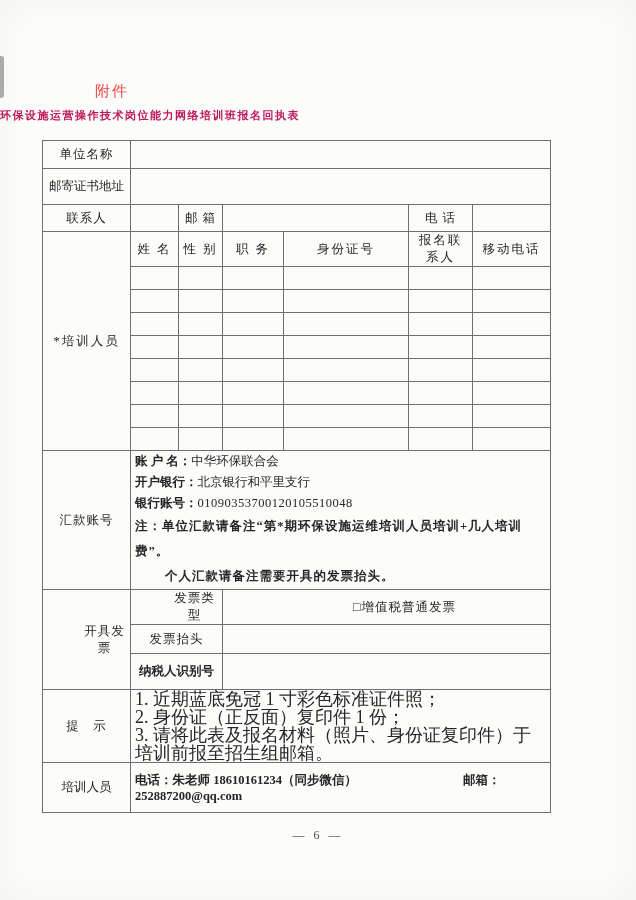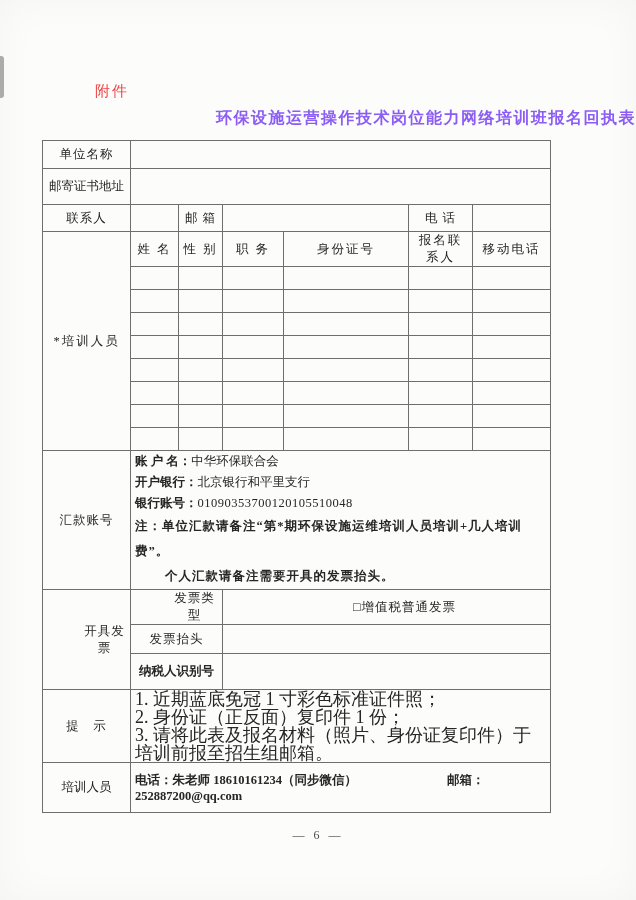--- a/index.html
+++ b/index.html
@@ -16,23 +16,23 @@
   .scan-artifact{
     position:absolute;left:0;top:56px;width:4px;height:42px;
     background:#6b6b6b;opacity:.55;border-radius:0 3px 3px 0;
   }
   .attachment{
     position:absolute;left:95px;top:82px;
     font-size:15px;letter-spacing:2px;color:#ef4444;
   }
   .doc-title{
     position:absolute;left:0;top:108px;width:100%;
-    text-align:right;
+    text-align:left;
     font-family:"Liberation Sans","DejaVu Sans",sans-serif;
-    font-weight:bold;font-size:16px;letter-spacing:1.5px;color:#8b5cf6;
+    font-weight:bold;font-size:11px;letter-spacing:1.5px;color:#be185d;
   }
   table.form-table{
     position:absolute;left:42px;top:140px;
     width:508px;border-collapse:collapse;table-layout:fixed;
   }
   .form-table td{
     border:1px solid #6e6e6e;
     font-size:12.5px;color:#262626;
     padding:0 4px;vertical-align:middle;
     overflow:hidden;
@@ -53,21 +53,21 @@
   .trainees-lbl{letter-spacing:1px;}
   .remit-cell{vertical-align:middle;padding:4px 6px 4px 8px;}
   .remit-line{line-height:21px;}
   .remit-lbl{font-weight:bold;}
   .remit-note{line-height:25px;font-weight:600;letter-spacing:1px;}
   .remit-note.indent{padding-left:30px;letter-spacing:1px;}
   .inv-value{text-align:center;letter-spacing:1px;}
   .tips-cell{padding:4px 6px;}
   .tip-line{line-height:18px;font-size:18px;}
   .reg-cell{font-weight:600;padding-left:8px;}
-  .reg-email{margin-left:50px;padding-left:40px;}
+  .reg-email{margin-left:66px;padding-left:40px;}
   .mono-num{letter-spacing:.5px;}
   .footer-note{
     position:absolute;left:50%;top:766px;transform:translateX(-50%);
     width:520px;text-align:center;
     font-weight:bold;font-size:13px;color:#1f1f1f;
     line-height:21px;
   }
   .footer-note .u{text-decoration:underline;text-underline-offset:3px;}
   .page-number{
     position:absolute;left:0;top:828px;width:100%;

